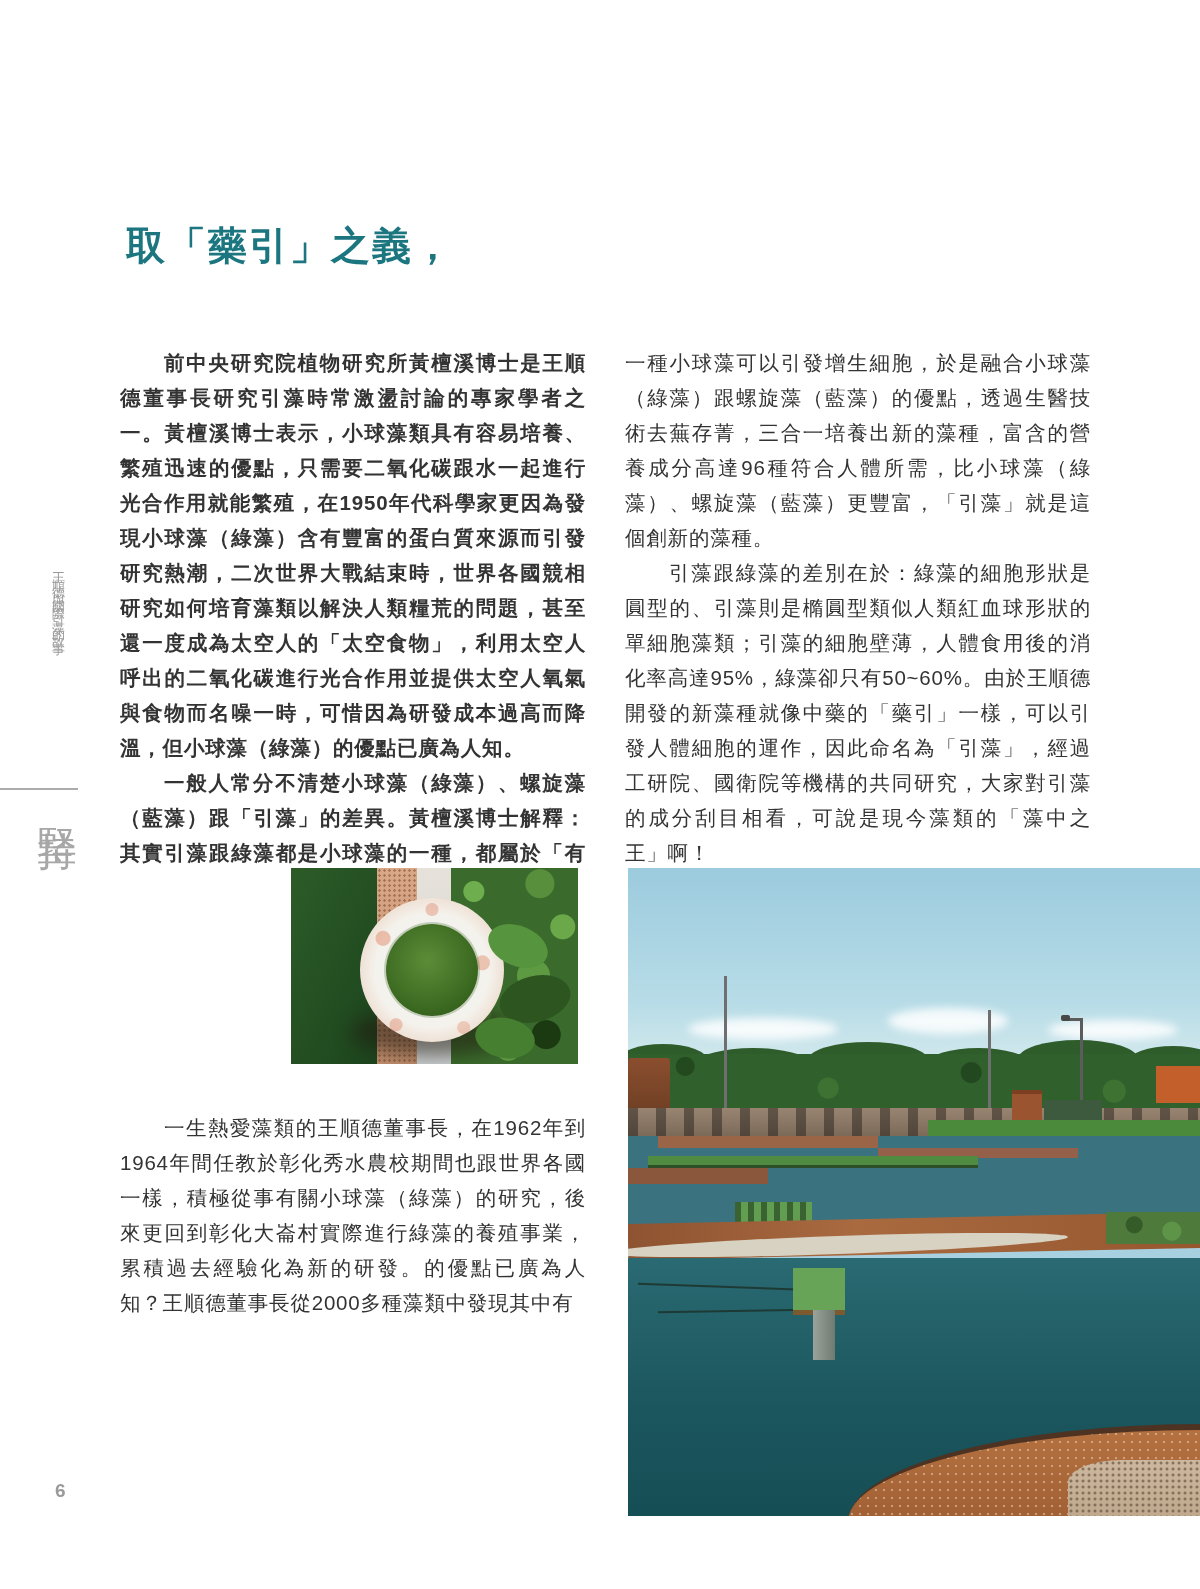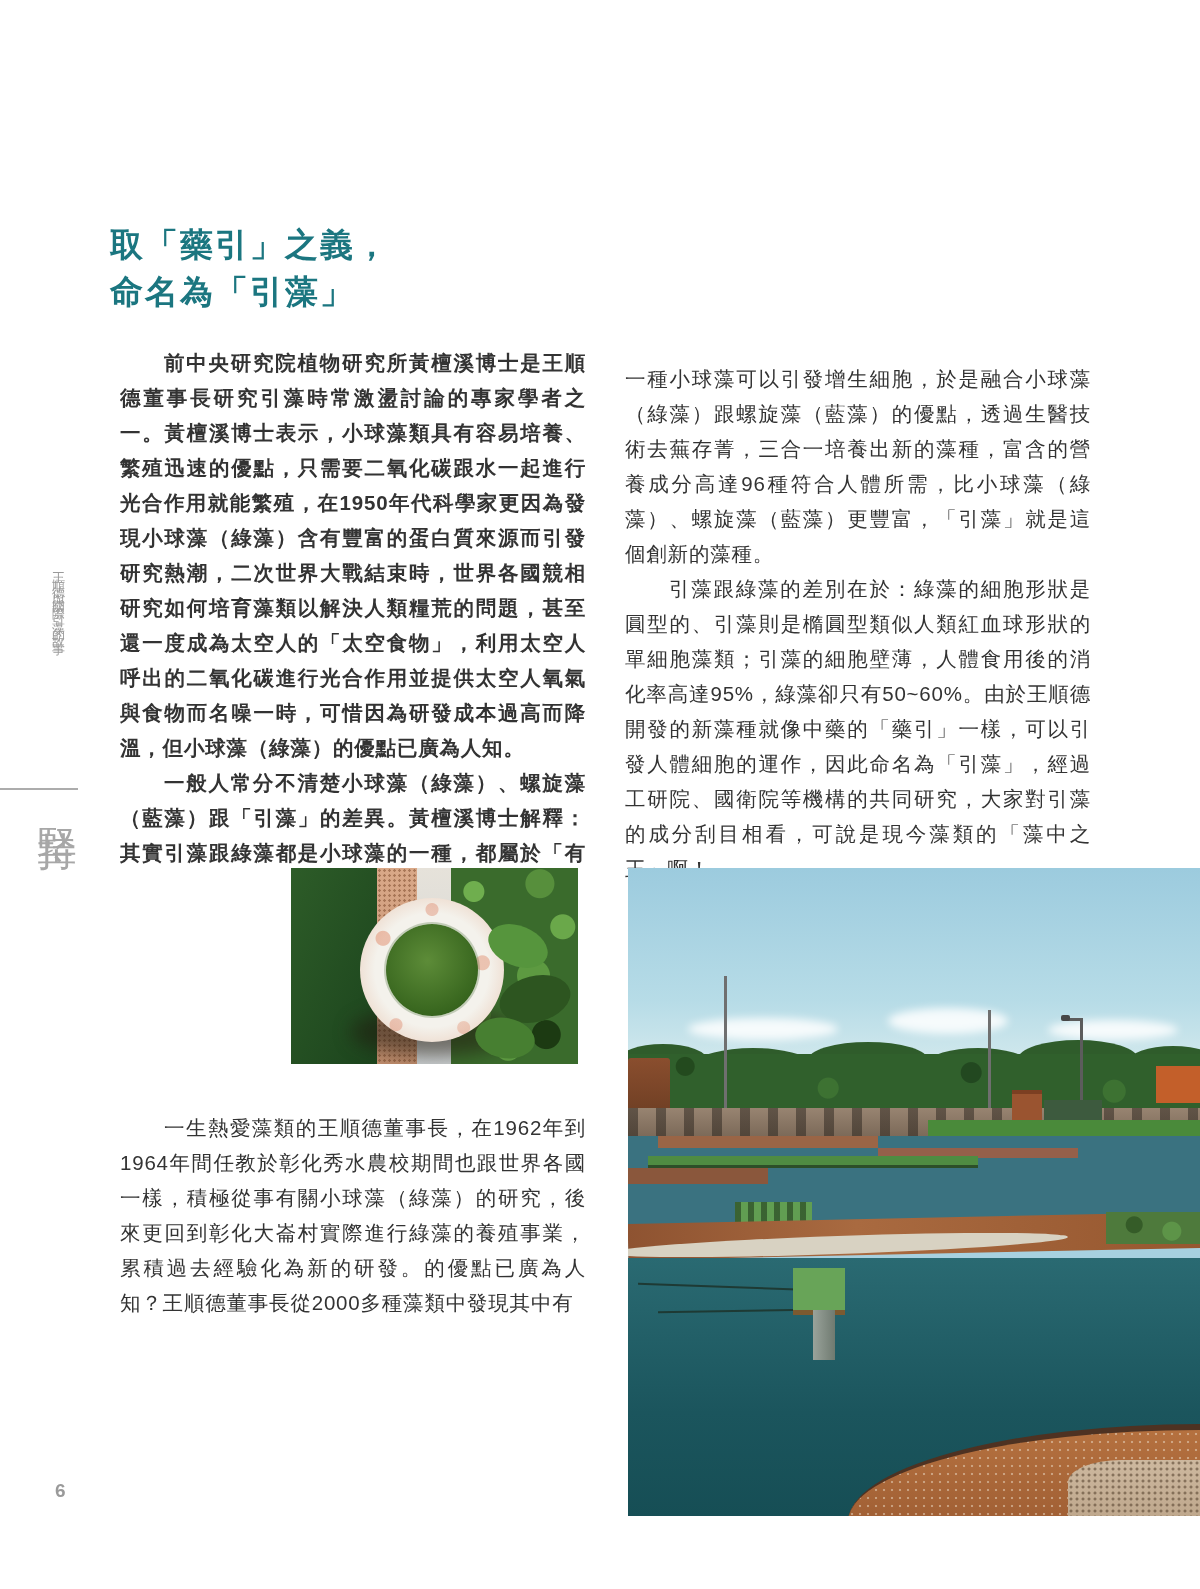--- a/index.html
+++ b/index.html
@@ -8,32 +8,32 @@
 
   
   .vert{writing-mode:vertical-rl;text-orientation:upright;}
   .series{position:absolute;left:49px;top:562px;height:200px;
           font-family:"Liberation Serif",serif;font-size:13px;letter-spacing:7px;color:#9a9a9a;}
   .side-rule{position:absolute;left:0;top:788px;width:78px;height:2px;background:#acacac;}
   .chapter{position:absolute;left:30px;top:796px;font-size:39px;letter-spacing:5px;color:#a7a7a7;}
   .pagenum{position:absolute;left:55px;top:1480px;font-size:19px;font-weight:bold;color:#9a9a9a;}
 
   
-  .title{position:absolute;left:110px;top:222px;margin:0;
+  .title{position:absolute;left:126px;top:222px;margin:0;
          font-family:"Liberation Serif",serif;font-weight:600;
-         font-size:33px;line-height:47px;letter-spacing:2px;color:#1b7680;}
+         font-size:39px;line-height:47px;letter-spacing:2px;color:#1b7680;}
 
   
   .col{position:absolute;width:466px;overflow:hidden;
        font-size:20.5px;line-height:35px;letter-spacing:.8px;
        color:#333333;text-align:justify;}
   .col p{margin:0;text-indent:2.15em;}
   .col p.cont{text-indent:0;}
   .col-left-top{left:120px;top:345px;height:524px;font-weight:bold;}
-  .col-right{left:625px;top:345px;height:524px;margin-top:16px;}
+  .col-right{left:625px;top:345px;height:524px;}
   .col-left-bottom{left:120px;top:1110px;height:437px;}
 
   
   .photo{position:absolute;overflow:hidden;}
   .photo *{position:absolute;}
   .small-photo{left:291px;top:868px;width:287px;height:196px;background:#2a5426;}
   .big-photo{left:628px;top:868px;width:572px;height:648px;background:#a7d1e0;}
 
   .speckle{background-image:
       radial-gradient(rgba(8,40,44,.55) 1px,transparent 1.6px),
@@ -141,21 +141,21 @@
 </head>
 <body>
 
 <div class="page">
 
   <div class="series vert">王順德與國際引藻的故事</div>
   <div class="side-rule"></div>
   <div class="chapter vert">堅持</div>
   <div class="pagenum">6</div>
 
-  <h1 class="title"><span>取「藥引」之義，</span><br><span>命名為「引藻」</span></h1>
+  <h1 class="title"><span>取「藥引」之義，</span><br></h1>
 
   <div class="col col-left-top">
     <p>前中央研究院植物研究所黃檀溪博士是王順德董事長研究引藻時常激盪討論的專家學者之一。黃檀溪博士表示，小球藻類具有容易培養、繁殖迅速的優點，只需要二氧化碳跟水一起進行光合作用就能繁殖，在1950年代科學家更因為發現小球藻（綠藻）含有豐富的蛋白質來源而引發研究熱潮，二次世界大戰結束時，世界各國競相研究如何培育藻類以解決人類糧荒的問題，甚至還一度成為太空人的「太空食物」，利用太空人呼出的二氧化碳進行光合作用並提供太空人氧氣與食物而名噪一時，可惜因為研發成本過高而降溫，但小球藻（綠藻）的優點已廣為人知。</p>
     <p>一般人常分不清楚小球藻（綠藻）、螺旋藻（藍藻）跟「引藻」的差異。黃檀溪博士解釋：其實引藻跟綠藻都是小球藻的一種，都屬於「有細胞</p>
   </div>
 
   <div class="col col-right">
     <p class="cont">一種小球藻可以引發增生細胞，於是融合小球藻（綠藻）跟螺旋藻（藍藻）的優點，透過生醫技術去蕪存菁，三合一培養出新的藻種，富含的營養成分高達96種符合人體所需，比小球藻（綠藻）、螺旋藻（藍藻）更豐富，「引藻」就是這個創新的藻種。</p>
     <p>引藻跟綠藻的差別在於：綠藻的細胞形狀是圓型的、引藻則是橢圓型類似人類紅血球形狀的單細胞藻類；引藻的細胞壁薄，人體食用後的消化率高達95%，綠藻卻只有50~60%。由於王順德開發的新藻種就像中藥的「藥引」一樣，可以引發人體細胞的運作，因此命名為「引藻」，經過工研院、國衛院等機構的共同研究，大家對引藻的成分刮目相看，可說是現今藻類的「藻中之王」啊！</p>
   </div>

